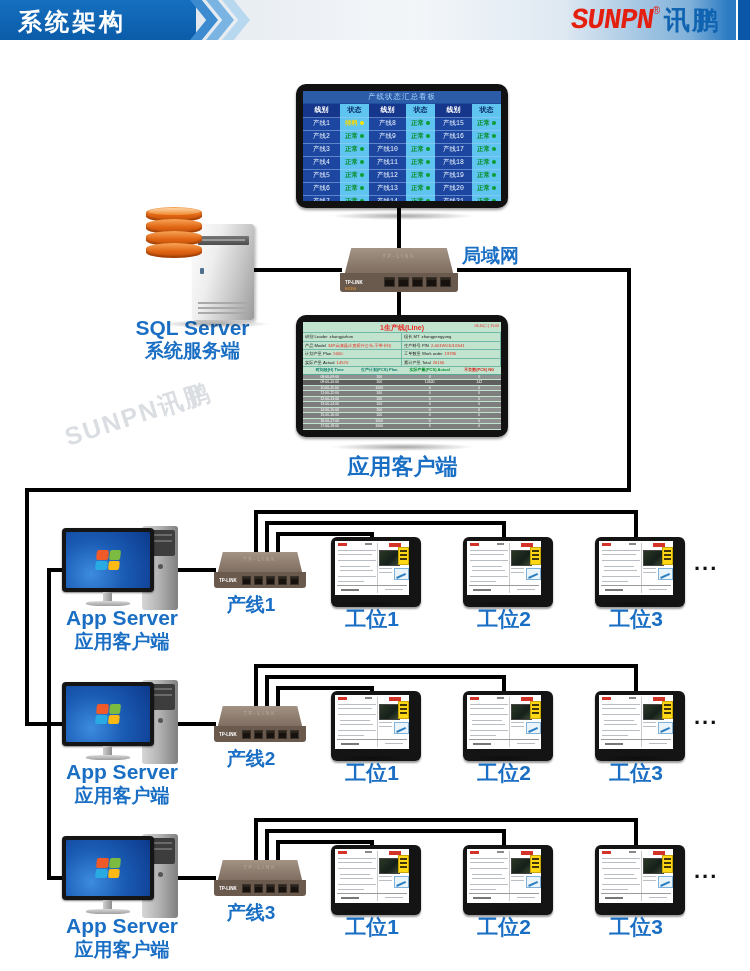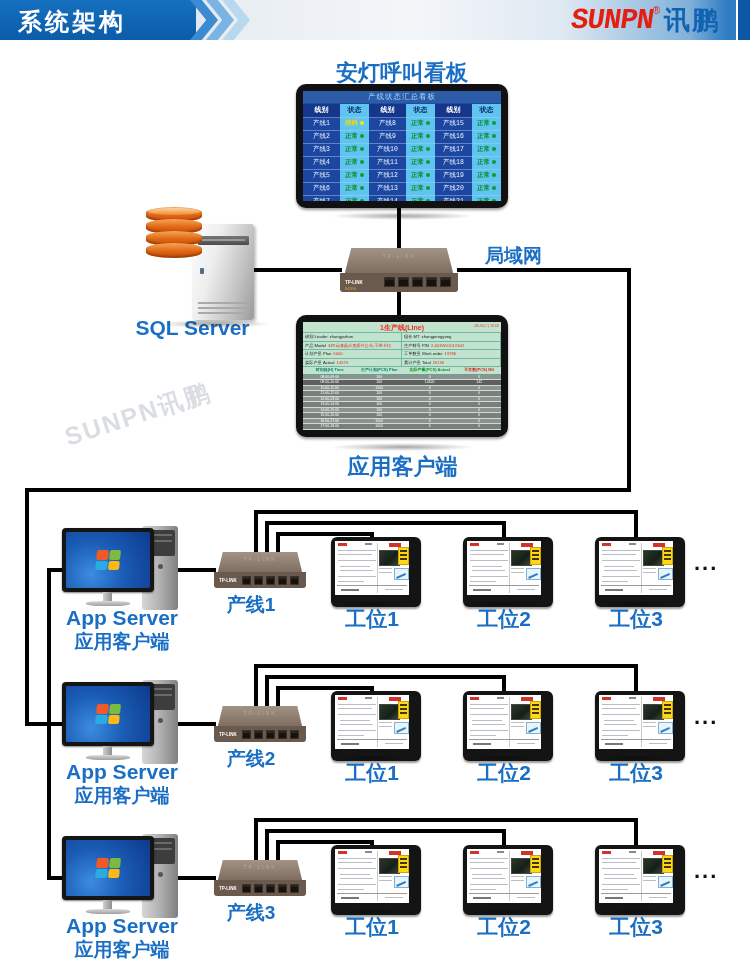--- a/index.html
+++ b/index.html
@@ -127,23 +127,23 @@
     <div class="logo">
       <span class="logo-en">SUNPN</span>
         <span class="logo-reg">®</span>
       <span class="logo-cn">讯鹏</span>
     </div>
     <div class="hdr-rightbar"></div>
   </div>
 
   <div class="watermark">SUNPN讯鹏</div>
 
-  <div class="blab" style="left:302px;top:58px;width:200px;font-size:22px;">安灯呼叫看板</div>
   <div class="blab" style="left:110px;top:316px;width:165px;font-size:21px;">SQL Server</div>
-  <div class="blab" style="left:462px;top:243px;width:80px;font-size:19px;text-align:right;">局域网</div>
+  <div class="blab" style="left:110px;top:338px;width:165px;font-size:19px;">系统服务端</div>
+  <div class="blab" style="left:462px;top:243px;width:80px;font-size:19px;text-align:left;">局域网</div>
   <div class="blab" style="left:300px;top:452px;width:205px;font-size:22px;">应用客户端</div>
 
   <div class="wire" style="left:397px;top:207px;width:4px;height:47px;"></div>
   <div class="wire" style="left:250px;top:268px;width:92px;height:4px;"></div>
   <div class="wire" style="left:457px;top:268px;width:174px;height:4px;"></div>
   <div class="wire" style="left:627px;top:268px;width:4px;height:224px;"></div>
   <div class="wire" style="left:397px;top:290px;width:4px;height:27px;"></div>
   <div class="wire" style="left:25px;top:488px;width:606px;height:4px;"></div>
   <div class="wire" style="left:25px;top:488px;width:4px;height:238px;"></div>
   <div class="wire" style="left:47px;top:568px;width:4px;height:312px;"></div>

